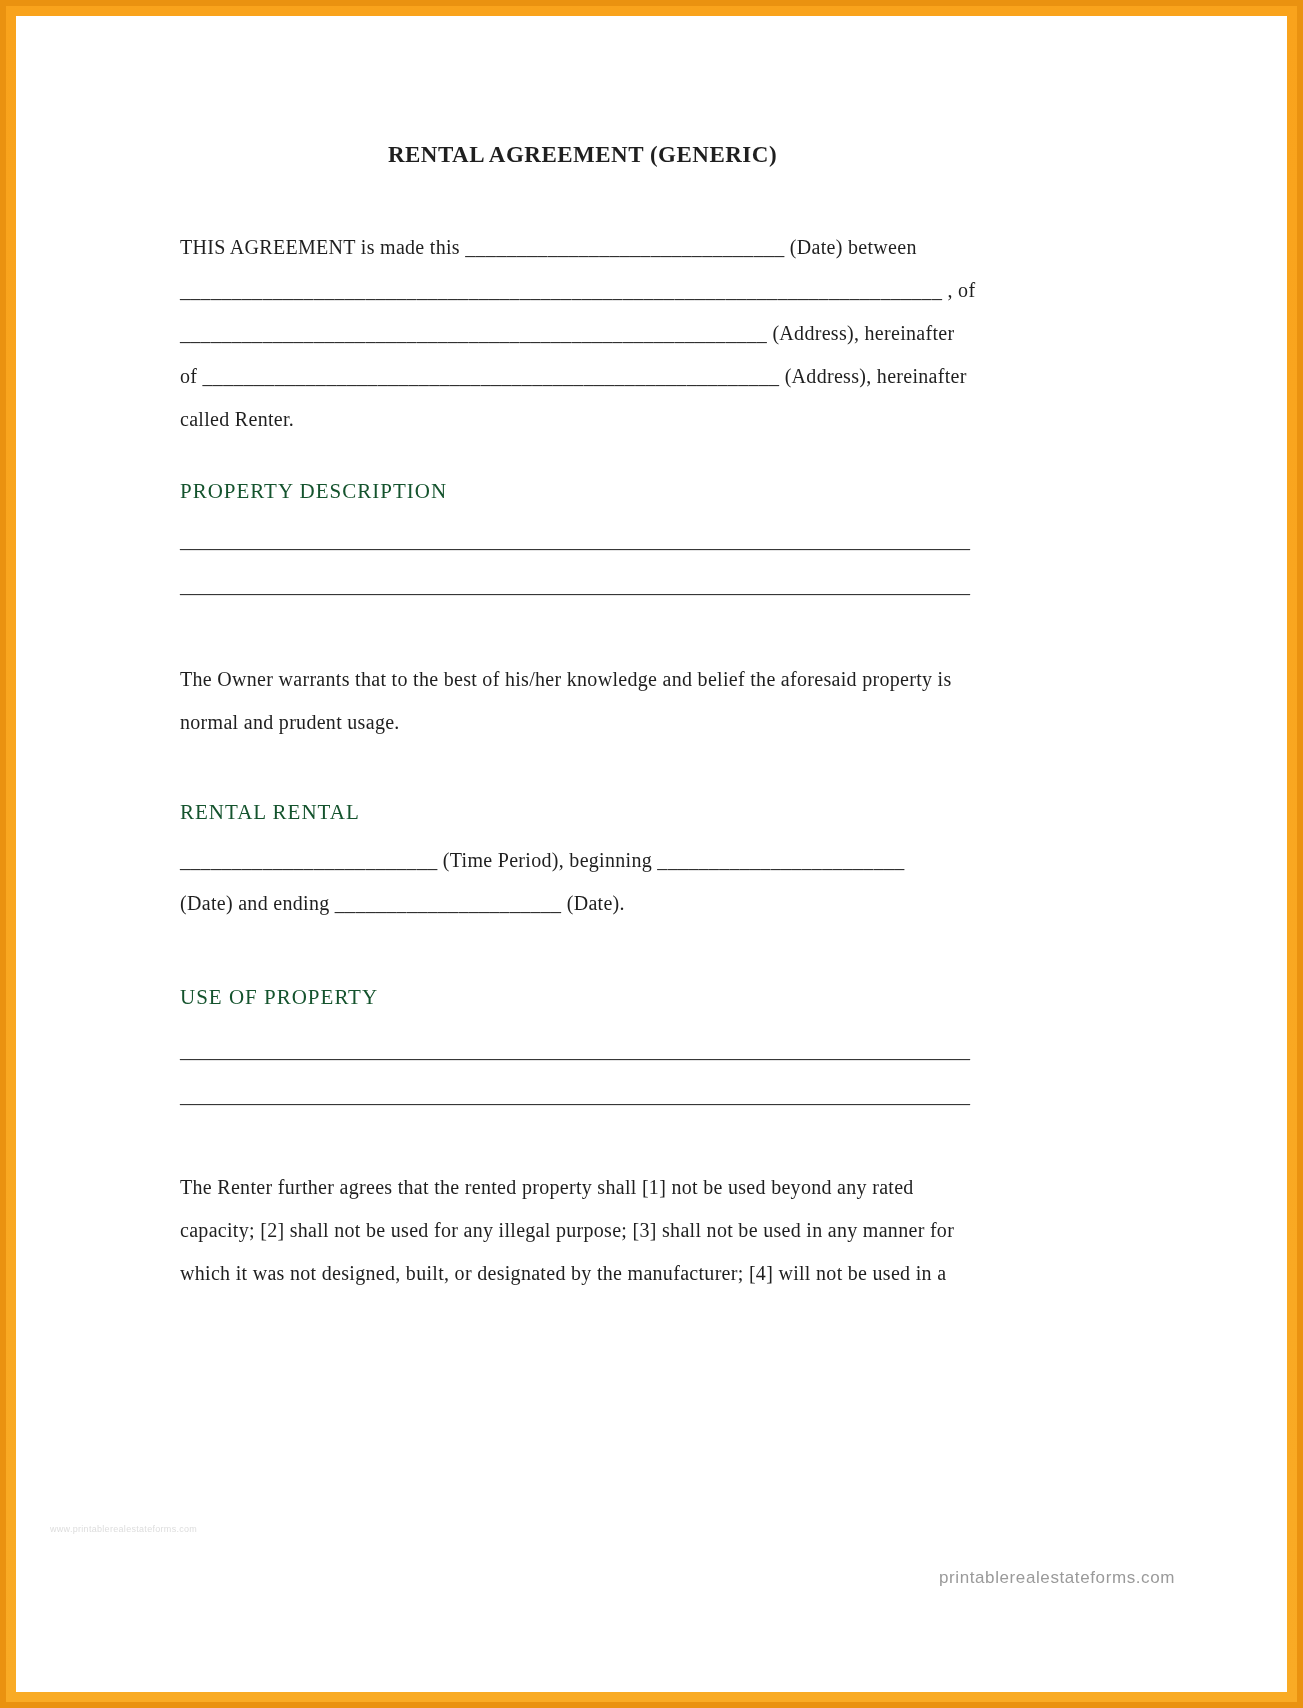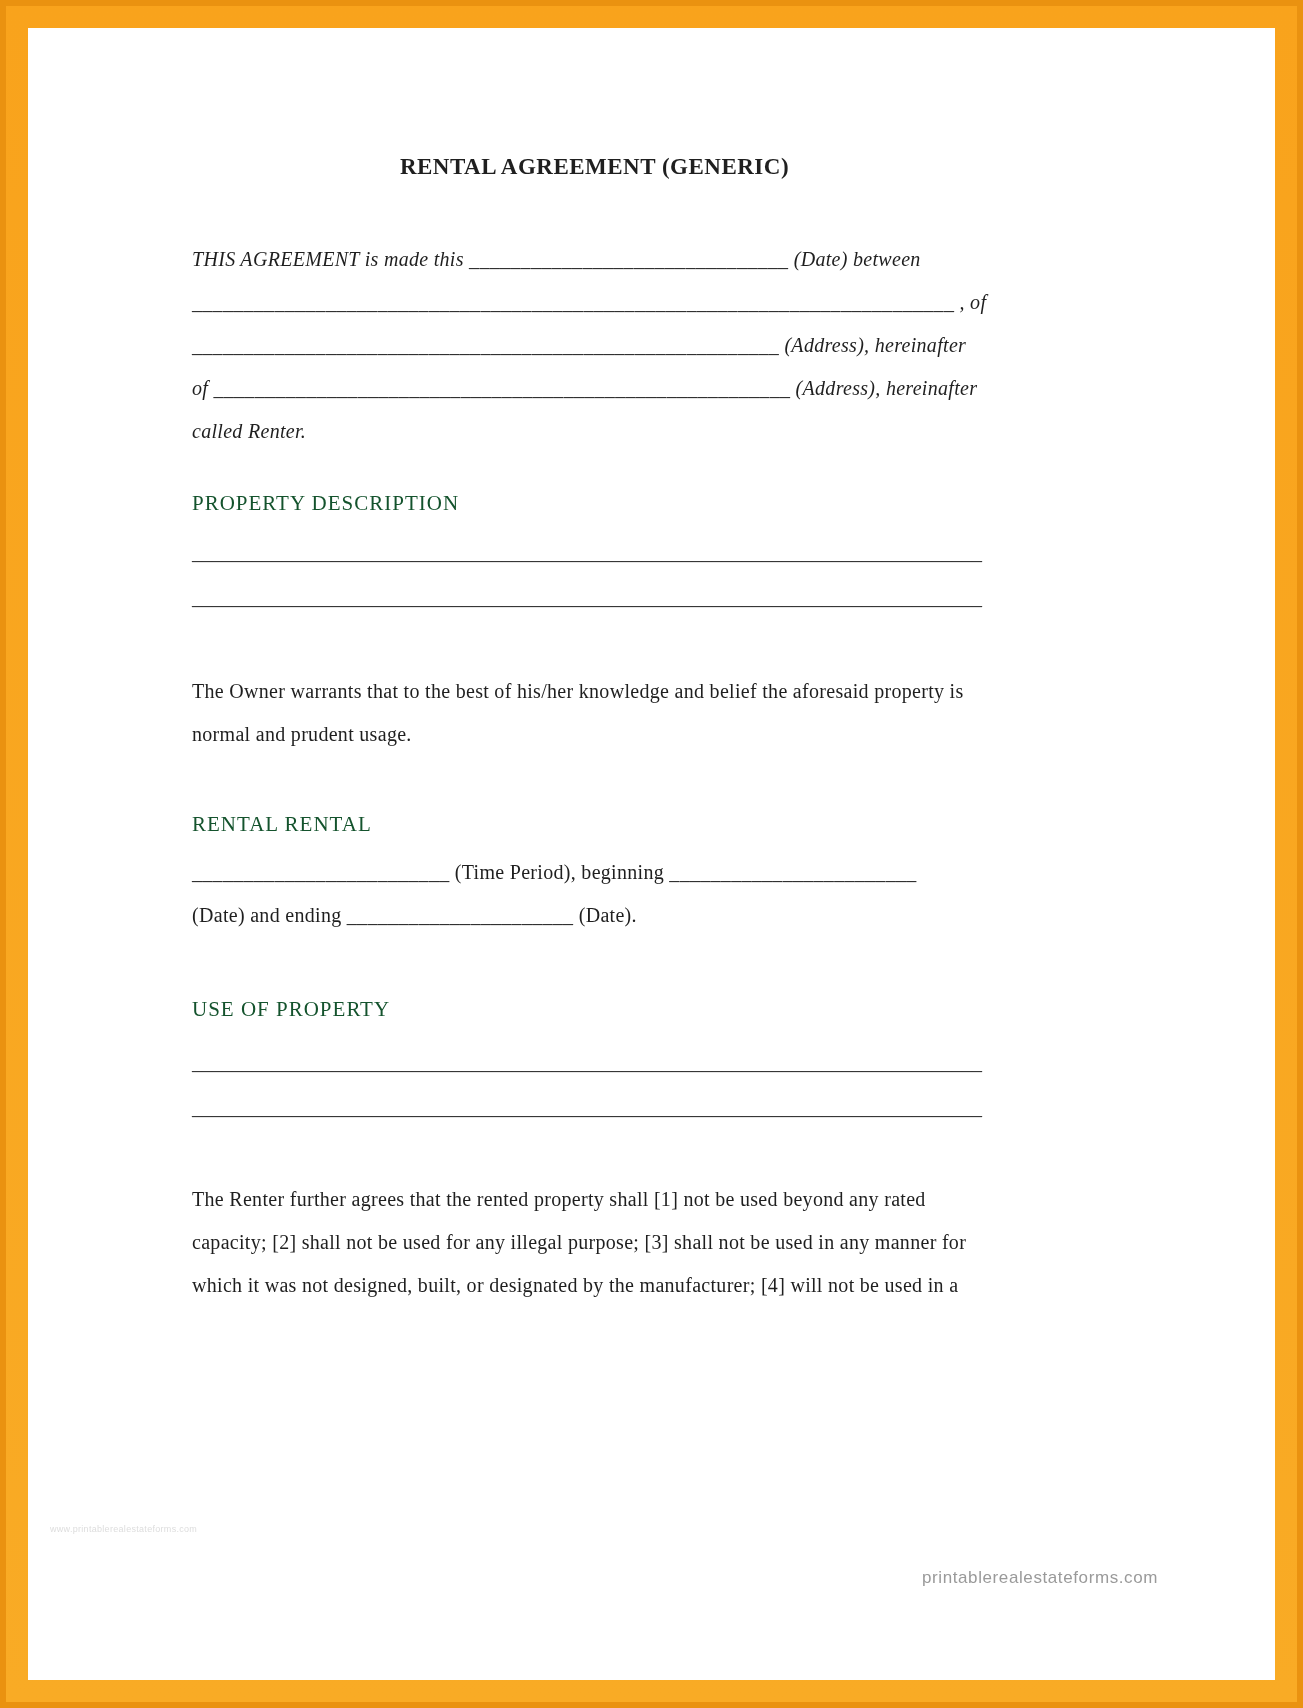--- a/index.html
+++ b/index.html
@@ -8,21 +8,21 @@
     width: 1303px;
     height: 1708px;
     background: #ffffff;
   }
   .frame {
     box-sizing: border-box;
     width: 1303px;
     height: 1708px;
     border: 6px solid #ea9210;
     background: linear-gradient(180deg, #f9a31c, #f9ab25);
-    padding: 22px;
+    padding: 10px;
     position: relative;
   }
   .page {
     box-sizing: border-box;
     width: 100%;
     height: 100%;
     background: #ffffff;
     padding: 126px 120px 0 164px;
     font-family: "Liberation Serif", "DejaVu Serif", serif;
     color: #1f1f1f;
@@ -47,32 +47,32 @@
     line-height: 45px;
     white-space: nowrap;
     color: #2a2a2a;
   }
   .section-heading {
     font-size: 21px;
     font-weight: normal;
     letter-spacing: 1px;
     color: #14532d;
   }
-  .intro-block { margin-bottom: 38px; font-style: italic; }
+  .intro-block { margin-bottom: 38px; }
   .pd-heading { margin-top: 38px; }
   .pd-blanks { margin-top: 14px; }
   .warranty-block { margin-top: 50px; }
   .rp-heading { margin-top: 56px; }
   .rp-lines { margin-top: 14px; }
   .uop-heading { margin-top: 60px; }
   .uop-blanks { margin-top: 18px; }
   .renter-block { margin-top: 48px; }
   .footer-site {
     position: absolute;
-    right: 139px;
+    right: 122px;
     bottom: 114px;
     font-family: "Liberation Sans", "DejaVu Sans", sans-serif;
     font-size: 17px;
     letter-spacing: 0.6px;
     color: #9a9a9a;
   }
   .watermark {
     position: absolute;
     left: 44px;
     bottom: 168px;

